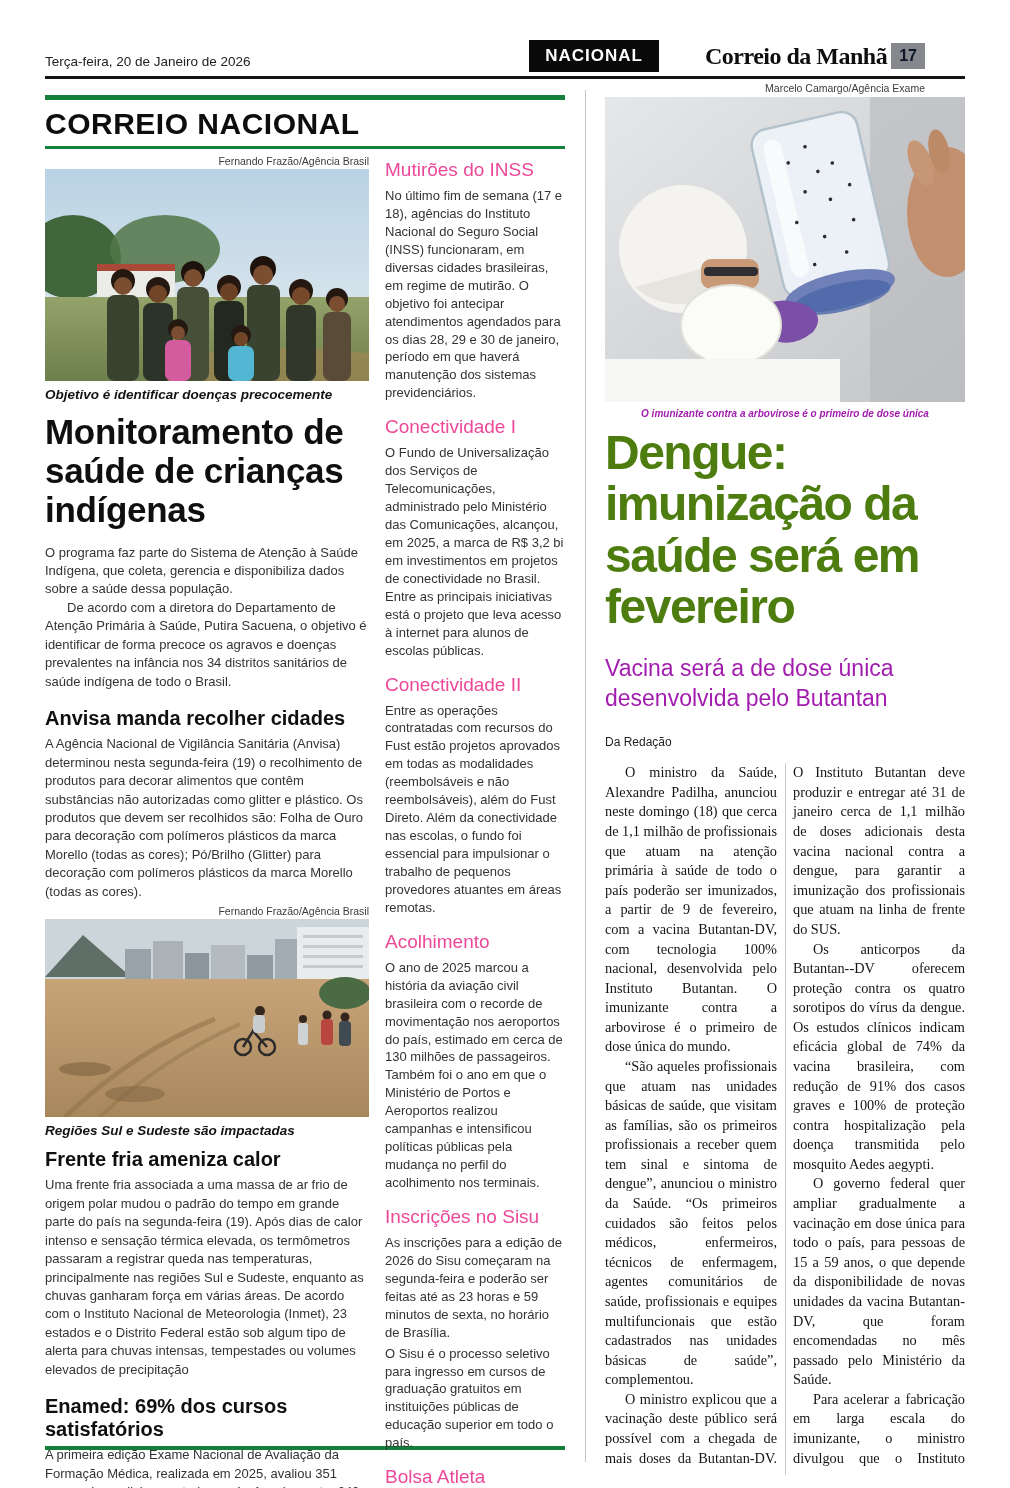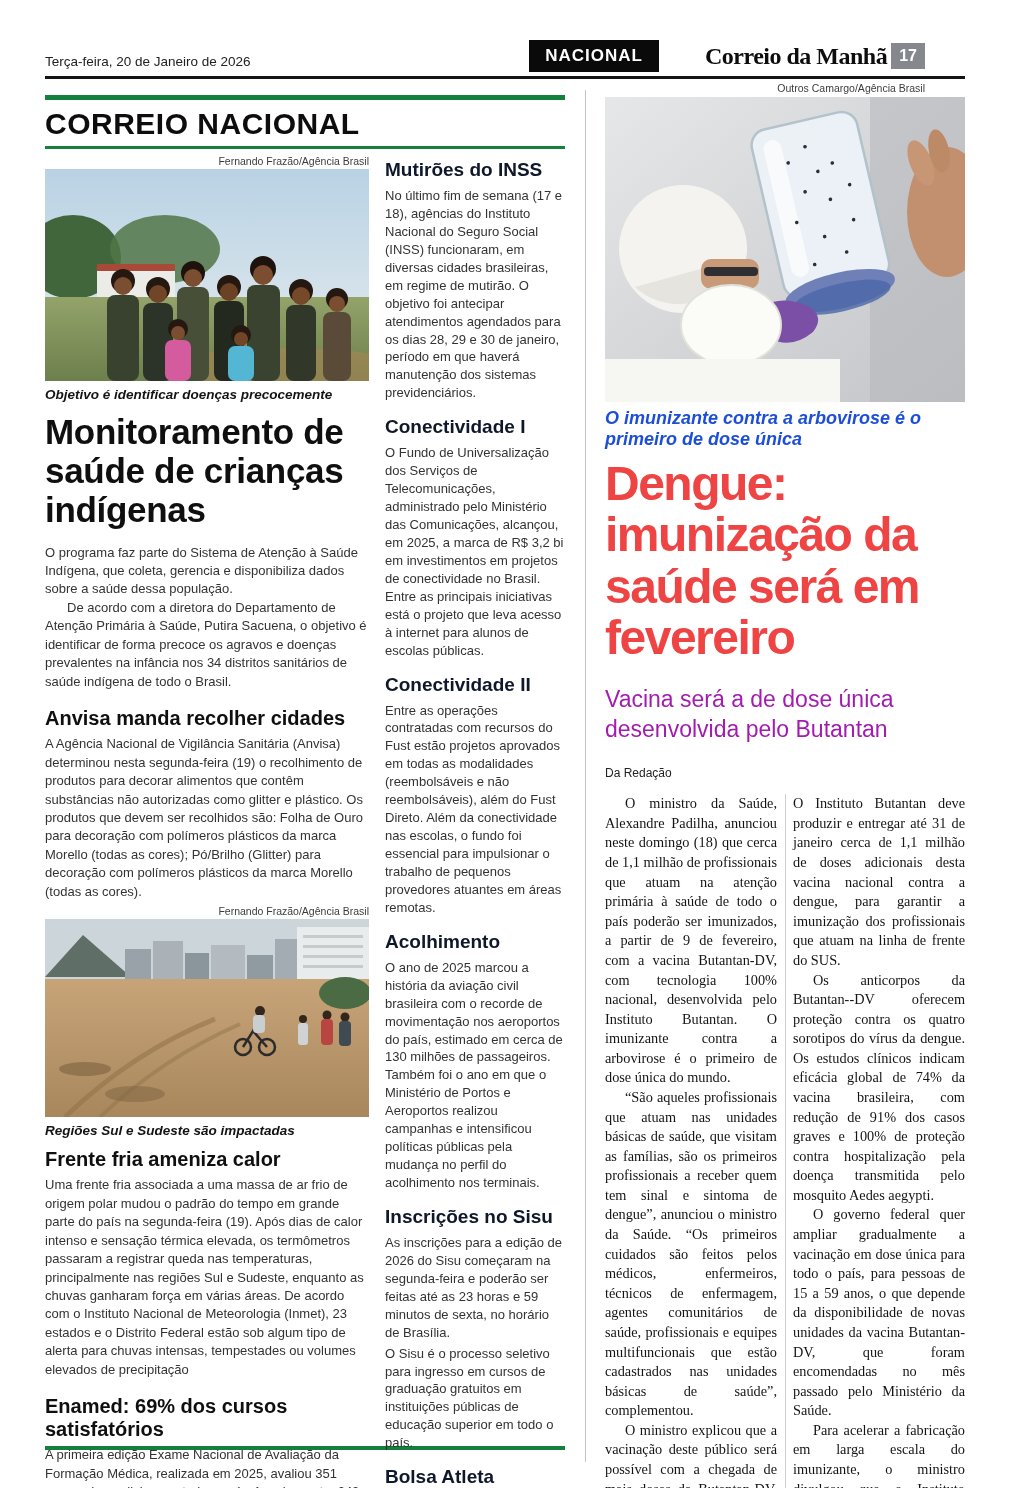--- a/index.html
+++ b/index.html
@@ -10,21 +10,21 @@
   }
   
   .topbar { position:absolute; left:45px; right:45px; top:38px; height:34px;
     display:flex; justify-content:space-between; align-items:flex-end; }
   .date { font-size:13.5px; color:#222; padding-bottom:3px; }
   .topbar-right { display:flex; align-items:center; gap:4px; }
   .badge { background:#0a0a0a; color:#fff; font-weight:bold; font-size:17px;
     letter-spacing:1px; padding:6px 16px; margin-right:42px; }
   .masthead { font-family:"Liberation Serif", serif; font-weight:bold; font-size:24px;
     color:#0d0d0d; letter-spacing:-0.5px; }
-  .pagenum { background:#85898d; color:#ffffff; font-weight:bold; font-size:16px;
+  .pagenum { background:#85898d; color:#0f172a; font-weight:bold; font-size:16px;
     padding:4px 8px; }
   .header-rule { position:absolute; left:45px; top:76px; width:920px; height:3px; background:#141414; }
   .credit { font-size:10.5px; color:#3c3c3c; text-align:right; }
   .credit-top { position:absolute; right:45px; top:82px; width:360px; }
 
   
   .v-divider { position:absolute; left:585px; top:90px; width:1px; height:1372px; background:#c4c4c4; }
   .bottom-rule { position:absolute; left:45px; top:1446px; width:520px; height:4px; background:#14803c; }
 
   
@@ -38,28 +38,28 @@
 
   .photo { display:block; margin:2px 0 6px; }
   .caption { font-size:13.5px; font-weight:700; font-style:italic; color:#141414; margin:4px 0 10px; }
   .story-title-lg { font-size:35px; line-height:1.12; font-weight:700; letter-spacing:-0.3px;
     color:#0f0f0f; margin:2px 0 14px; }
   .story-title { font-size:20px; font-weight:700; color:#0f0f0f; margin:16px 0 5px; }
   .body-p { font-size:13px; line-height:1.42; color:#333; }
   .body-p + .body-p { text-indent:22px; }
 
   .brief { margin-bottom:14px; }
-  .brief-title { font-size:19px; font-weight:700; color:#0f172a; margin:4px 0 6px; }
+  .brief-title { font-size:19px; font-weight:400; color:#ec4899; margin:4px 0 6px; }
   .brief-p { font-size:13px; line-height:1.38; color:#333; margin-bottom:3px; }
 
   
   .dengue { position:absolute; left:605px; top:95px; width:360px; }
-  .dengue-caption { font-size:18px; font-style:italic; font-weight:600; color:#1d4ed8; margin:6px 0 8px; }
+  .dengue-caption { font-size:10px; font-style:italic; font-weight:600; color:#a21caf; margin:6px 0 8px;text-align:center; }
   .dengue-headline { font-size:48px; line-height:1.07; font-weight:700; letter-spacing:-1.5px;
-    color:#ef4444; margin:4px 0 22px; }
+    color:#4d7c0f; margin:4px 0 22px; }
   .dengue-subhead { font-size:23px; line-height:1.28; color:#a21caf; margin-bottom:22px; }
   .byline { font-size:12px; color:#222; margin-bottom:14px; }
   .dengue-body { column-count:2; column-gap:16px; column-rule:1px solid #cccccc;
     font-family:"Liberation Serif", serif; font-size:14.3px; line-height:1.37;
     text-align:justify; color:#141414; height:712px; }
   .dengue-body p { text-indent:20px; }
 </style>
 </head>
 <body>
 
@@ -67,21 +67,21 @@
 
   <div class="topbar">
     <span class="date">Terça-feira, 20 de Janeiro de 2026</span>
     <span class="topbar-right">
       <span class="badge">NACIONAL</span>
       <span class="masthead">Correio da Manhã</span>
       <span class="pagenum">17</span>
     </span>
   </div>
   <div class="header-rule"></div>
-  <div class="credit credit-top">Outros Camargo/Agência Brasil</div>
+  <div class="credit credit-top">Marcelo Camargo/Agência Exame</div>
 
   <div class="v-divider"></div>
   <div class="bottom-rule"></div>
 
   <section class="left-wrap">
     <div class="green-bar"></div>
     <h1 class="section-title">CORREIO NACIONAL</h1>
     <div class="green-underline"></div>
 
     <div class="cols">

